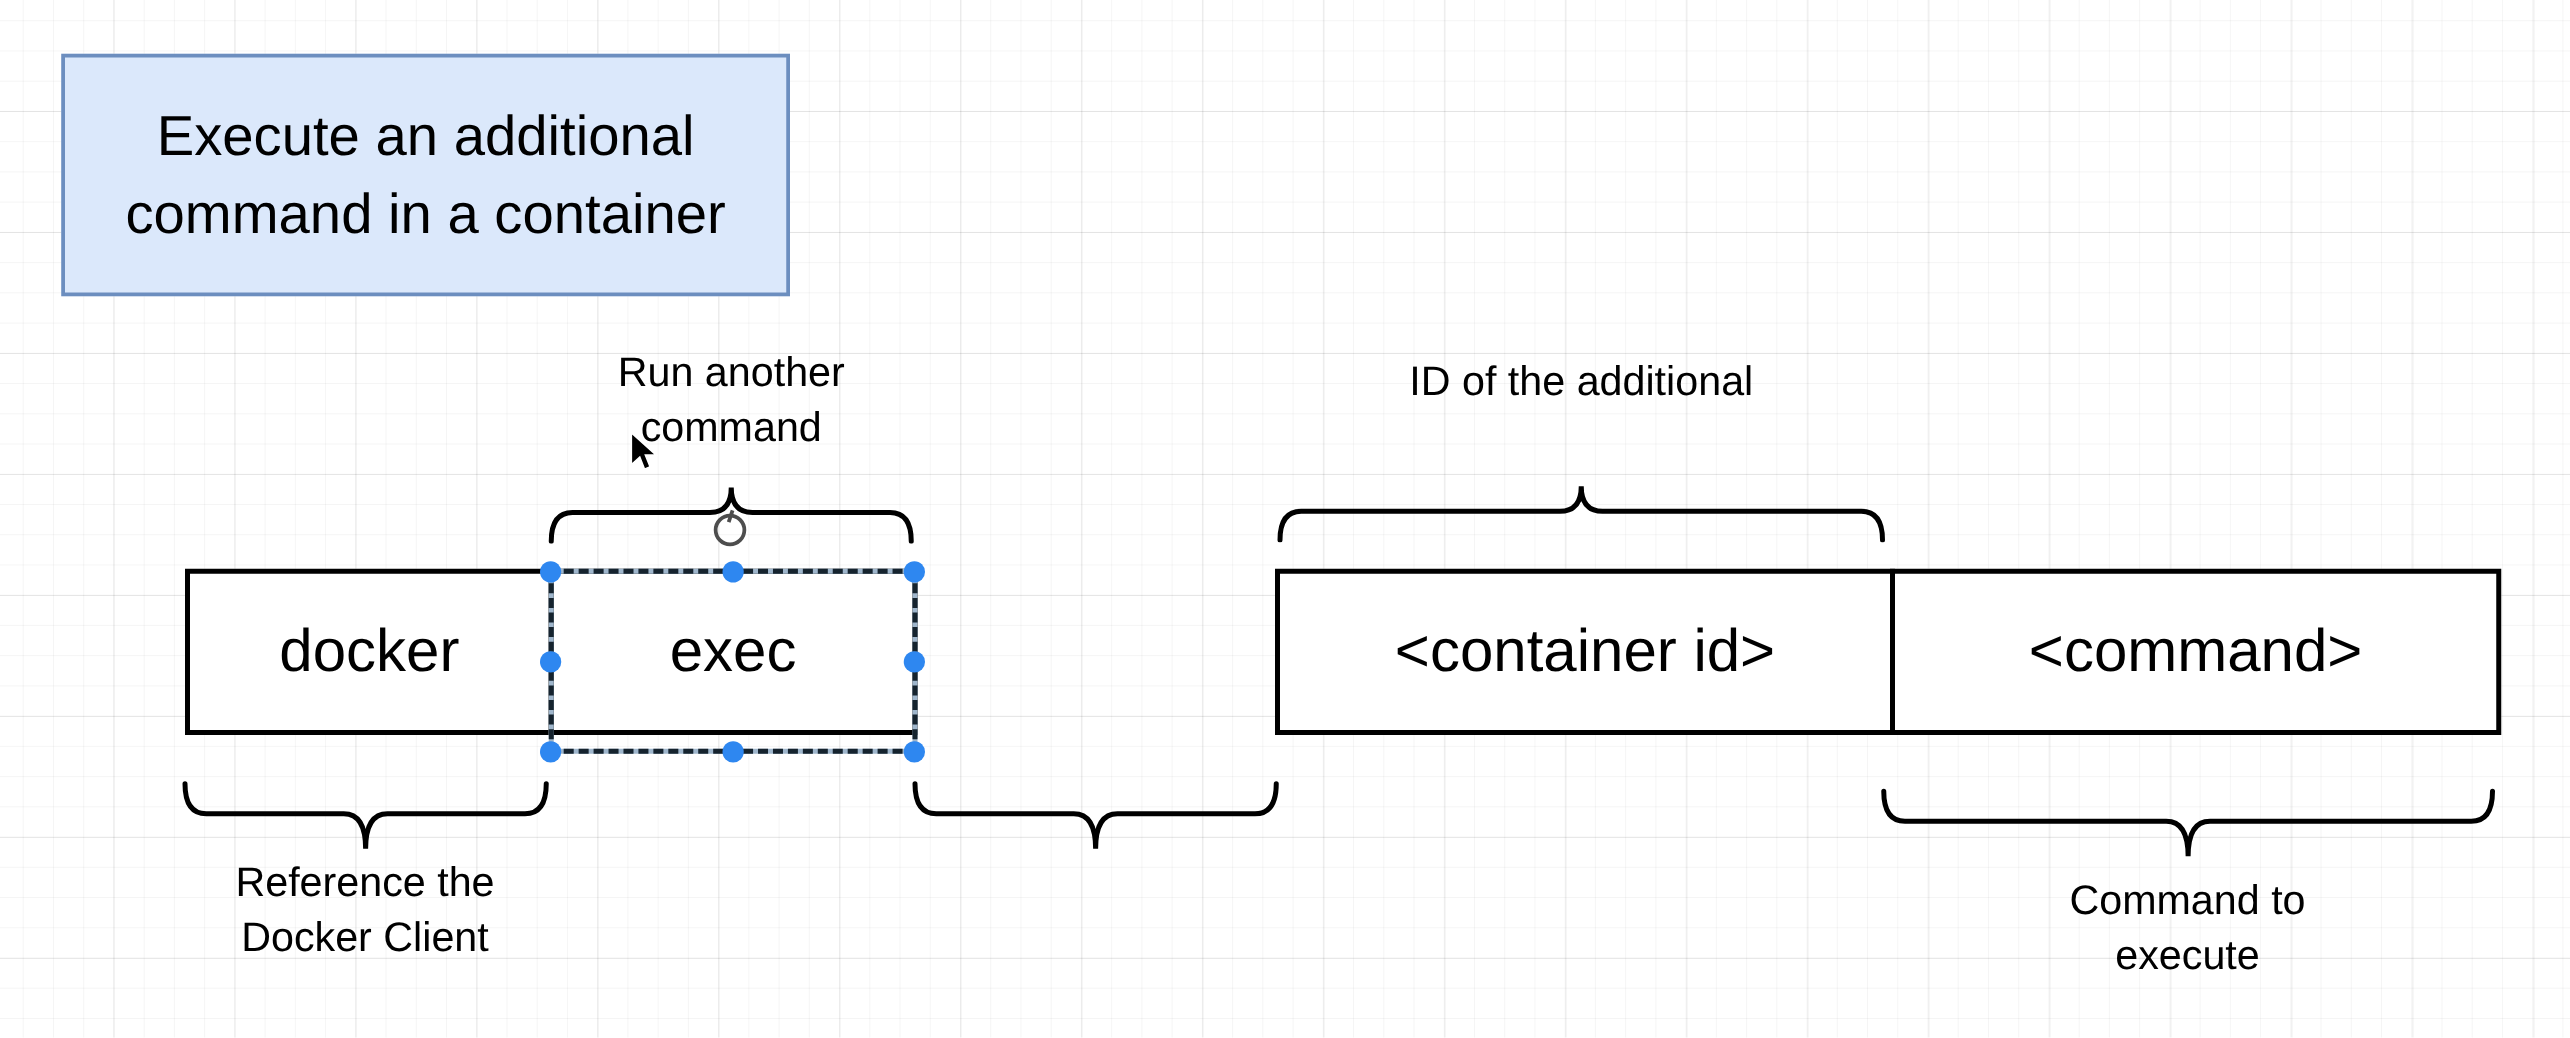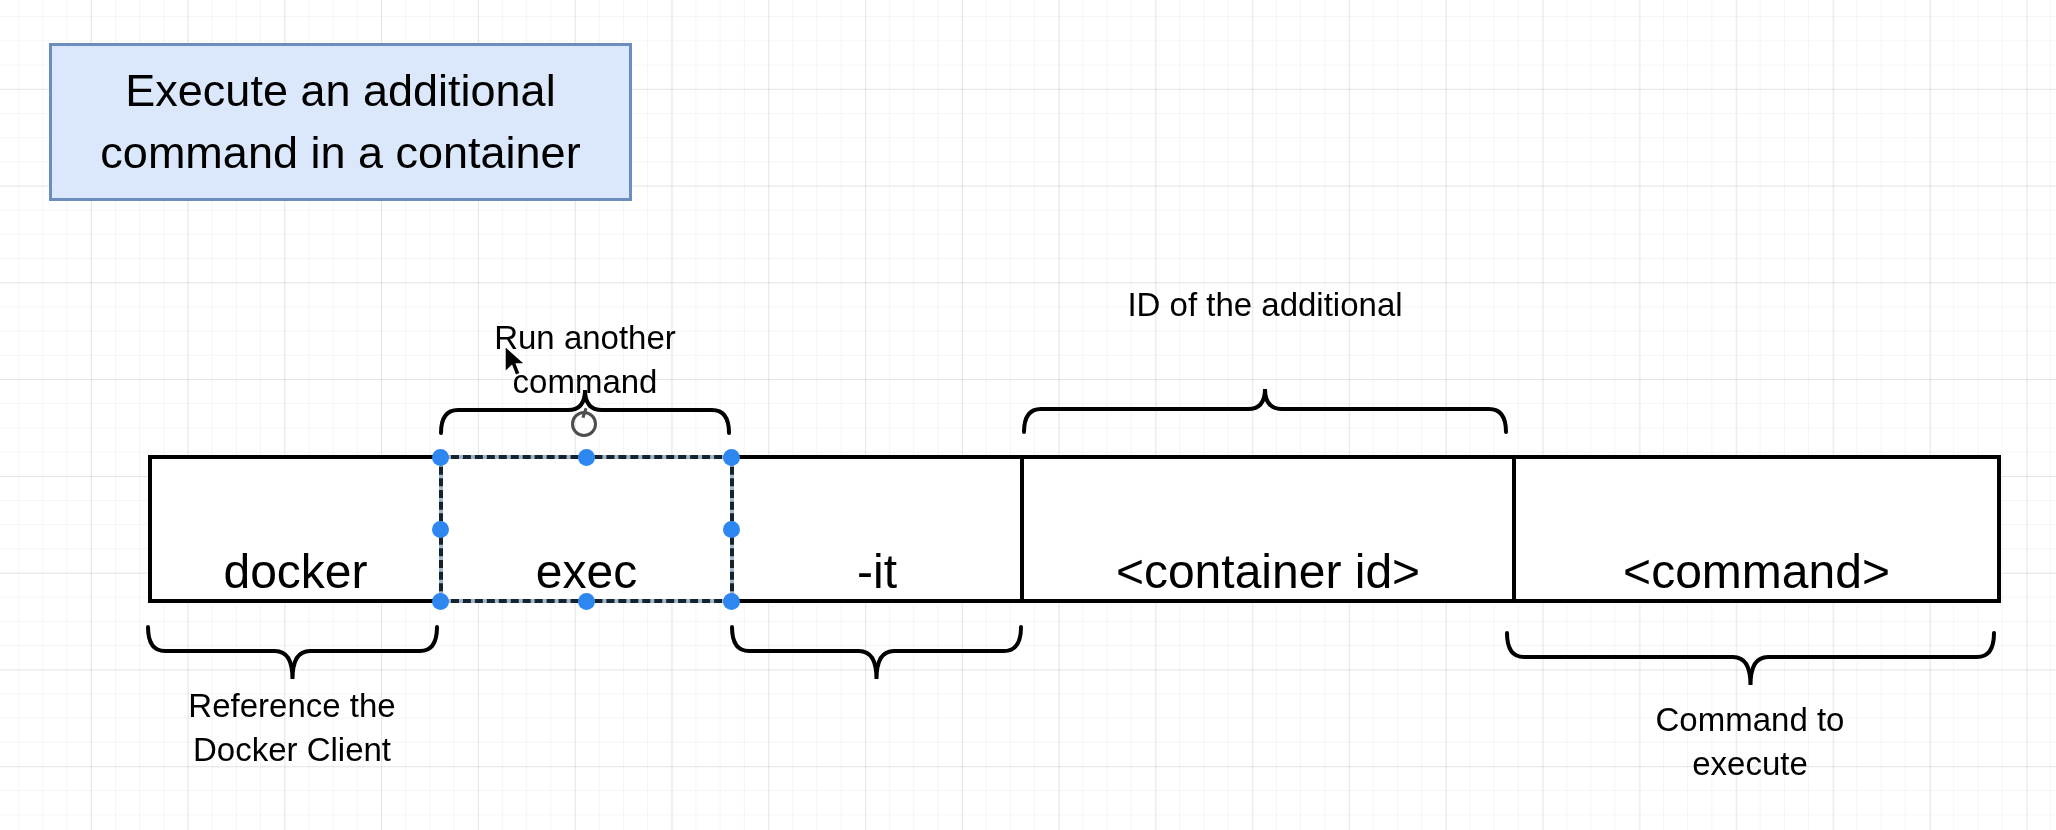--- a/index.html
+++ b/index.html
@@ -13,30 +13,30 @@
     background-color:#ffffff;
     background-image:
       linear-gradient(to right, rgba(0,0,0,0.075) 1px, transparent 1px),
       linear-gradient(to bottom, rgba(0,0,0,0.075) 1px, transparent 1px),
       linear-gradient(to right, rgba(0,0,0,0.04) 1px, transparent 1px),
       linear-gradient(to bottom, rgba(0,0,0,0.04) 1px, transparent 1px);
     background-size:96.8px 96.8px,96.8px 96.8px,24.2px 24.2px,24.2px 24.2px;
     background-position:-6px -8px;
   }
   .note{
-    position:absolute;left:49px;top:43px;width:583px;height:158px;
+    position:absolute;left:49px;top:43px;width:583px;height:194px;
     background:#dbe8fb;border:3px solid #6c8ebf;box-sizing:border-box;
     display:flex;align-items:center;justify-content:center;
     font-size:45px;line-height:1.38;text-align:center;color:#000;
     white-space:pre-line;
   }
   .cell{
-    position:absolute;top:455px;height:148px;box-sizing:border-box;
+    position:absolute;top:455px;height:133px;box-sizing:border-box;
     background:#ffffff;border:4px solid #000;
-    display:flex;align-items:flex-end;justify-content:center;
+    display:flex;align-items:center;justify-content:center;
     font-size:48px;color:#000;
   }
   .cell-docker{left:148px;width:295px;}
   .cell-exec{left:439px;width:295px;}
   .cell-it{left:730px;width:294px;}
   .cell-cid{left:1020px;width:496px;}
   .cell-cmd{left:1512px;width:489px;}
   .sel-under{
     position:absolute;left:439px;top:455px;width:295px;height:148px;
     box-sizing:border-box;border:4px solid #9fb6cc;pointer-events:none;
@@ -55,21 +55,21 @@
   }
   .rotate .stub{
     position:absolute;left:9px;top:-6px;width:3px;height:10px;
     background:#4d4d4d;transform:rotate(18deg);
   }
   .brace{position:absolute;}
   .lbl{
     position:absolute;font-size:33px;line-height:1.32;color:#000;
     text-align:center;white-space:pre-line;
   }
-  .lbl-run{left:425px;top:276px;width:320px;margin-top:40px;}
+  .lbl-run{left:425px;top:276px;width:320px;}
   .lbl-id{left:1055px;top:283px;width:420px;}
   .lbl-ref{left:122px;top:684px;width:340px;}
   .lbl-allow{left:656px;top:686px;width:440px;}
   .lbl-cmdexec{left:1580px;top:698px;width:340px;}
   .cursor{position:absolute;left:502px;top:344px;}
 </style>
 </head>
 <body>
 
 <div class="canvas">
@@ -88,23 +88,20 @@
   </svg>
   <svg class="brace" style="left:1021px;top:383px;" width="488" height="51" viewBox="0 0 488 51">
     <path d="M 3 49 Q 3 26 20 26 L 227 26 Q 244 26 244 6 Q 244 26 261 26 L 468 26 Q 485 26 485 49" fill="none" stroke="#000" stroke-width="4" stroke-linecap="round"></path>
   </svg>
 
   <div class="cell cell-docker">
     <span>docker</span>
   </div>
   <div class="cell cell-exec">
     <span>exec</span>
-  </div>
-  <div class="cell cell-it">
-    <span>-it</span>
   </div>
   <div class="cell cell-cmd">
     <span>&lt;command&gt;</span>
   </div>
   <div class="cell cell-cid">
     <span>&lt;container id&gt;</span>
   </div>
 
   <div class="sel-under"></div>
   <div class="sel-dash"></div>

